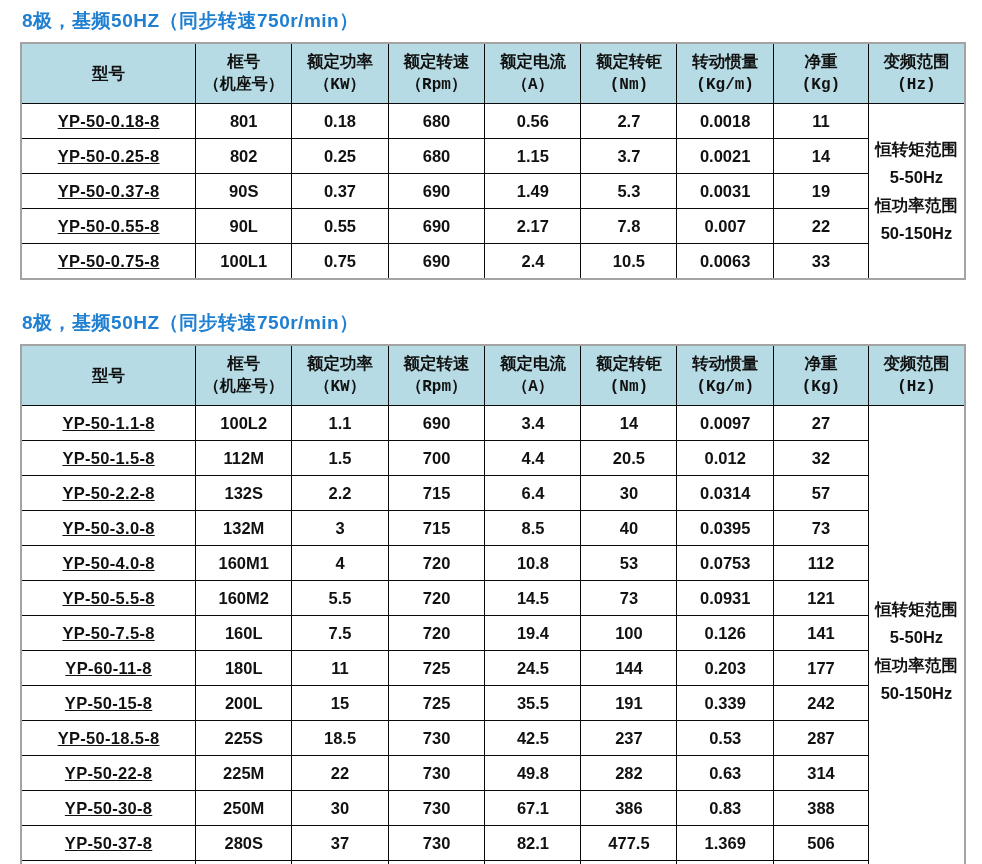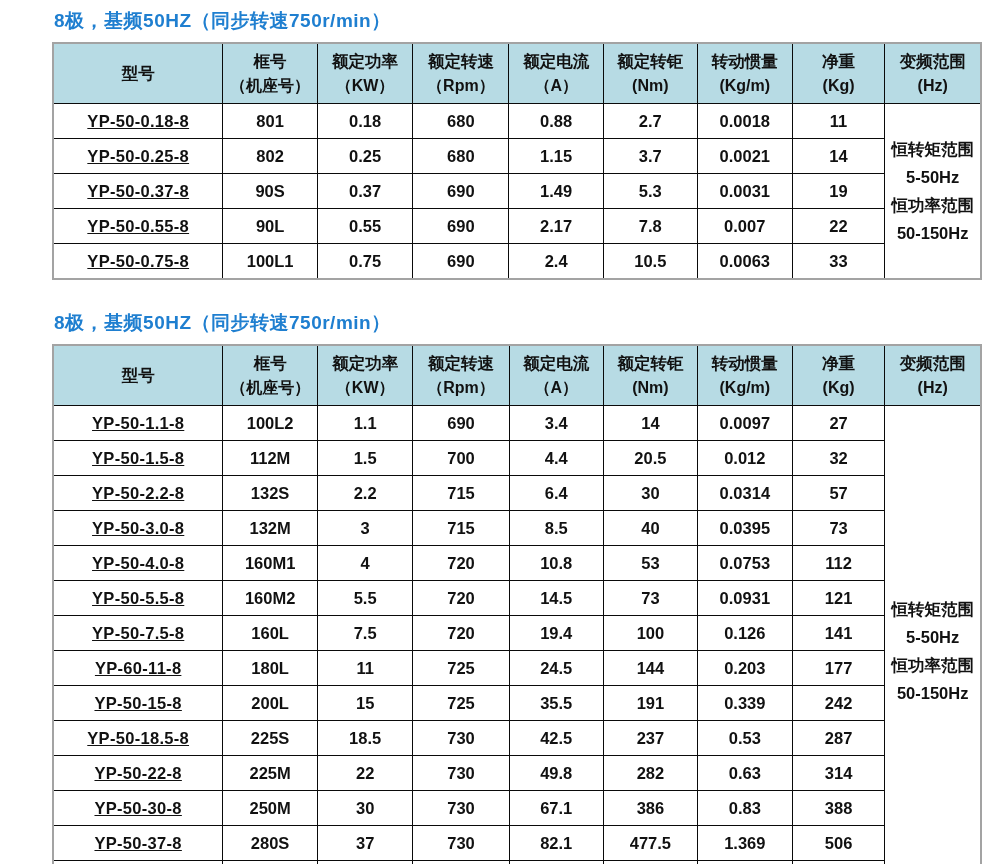--- a/index.html
+++ b/index.html
@@ -13,22 +13,21 @@
     font-family: "Liberation Sans", sans-serif;
     color: #0d0d0d;
     overflow: hidden;
   }
   .page {
     width: 982px;
     padding: 0;
     box-sizing: border-box;
   }
   .section {
-    margin: 0 0 0 0;
-    padding-left: 32px;
+    margin: 0 16px 0 0;
   }
   .section-title {
     color: #1f7fd0;
     font-size: 19px;
     font-weight: bold;
     padding: 8px 0 8px 22px;
     letter-spacing: 0.5px;
   }
   table.spec {
     border-collapse: collapse;
@@ -49,20 +48,21 @@
   table.spec thead th {
     background: #b7dbe4;
     font-size: 16.5px;
     line-height: 1.45;
     padding: 6px 2px;
   }
   table.spec thead th .sub {
     display: block;
     font-size: 16px;
     font-weight: bold;
+    font-family: Liberation Mono, monospace;
   }
   .col-model   { width: 180px; }
   .col-frame   { width: 98px; }
   .col-power   { width: 98px; }
   .col-speed   { width: 98px; }
   .col-current { width: 98px; }
   .col-torque  { width: 98px; }
   .col-inertia { width: 98px; }
   .col-weight  { width: 97px; }
   .col-range   { width: 97px; }
@@ -133,21 +133,21 @@
             <span class="sub">(Hz)</span>
           </th>
         </tr>
       </thead>
       <tbody>
         <tr>
           <td class="model">YP-50-0.18-8</td>
           <td>801</td>
           <td>0.18</td>
           <td>680</td>
-          <td>0.88</td>
+          <td>0.56</td>
           <td>2.7</td>
           <td>0.0018</td>
           <td>11</td>
           <td class="range-cell" rowspan="5">
             <span>恒转矩范围</span>
             <span>5-50Hz</span>
             <span>恒功率范围</span>
             <span>50-150Hz</span>
           </td>
         </tr>

